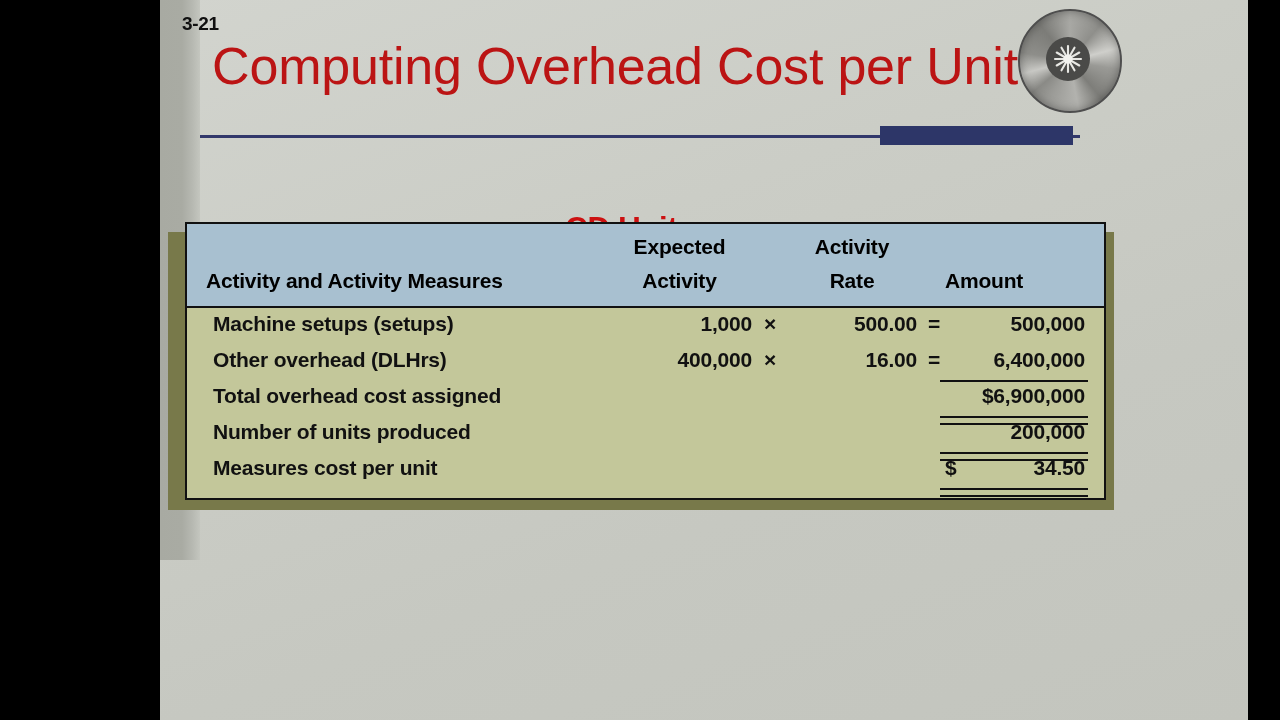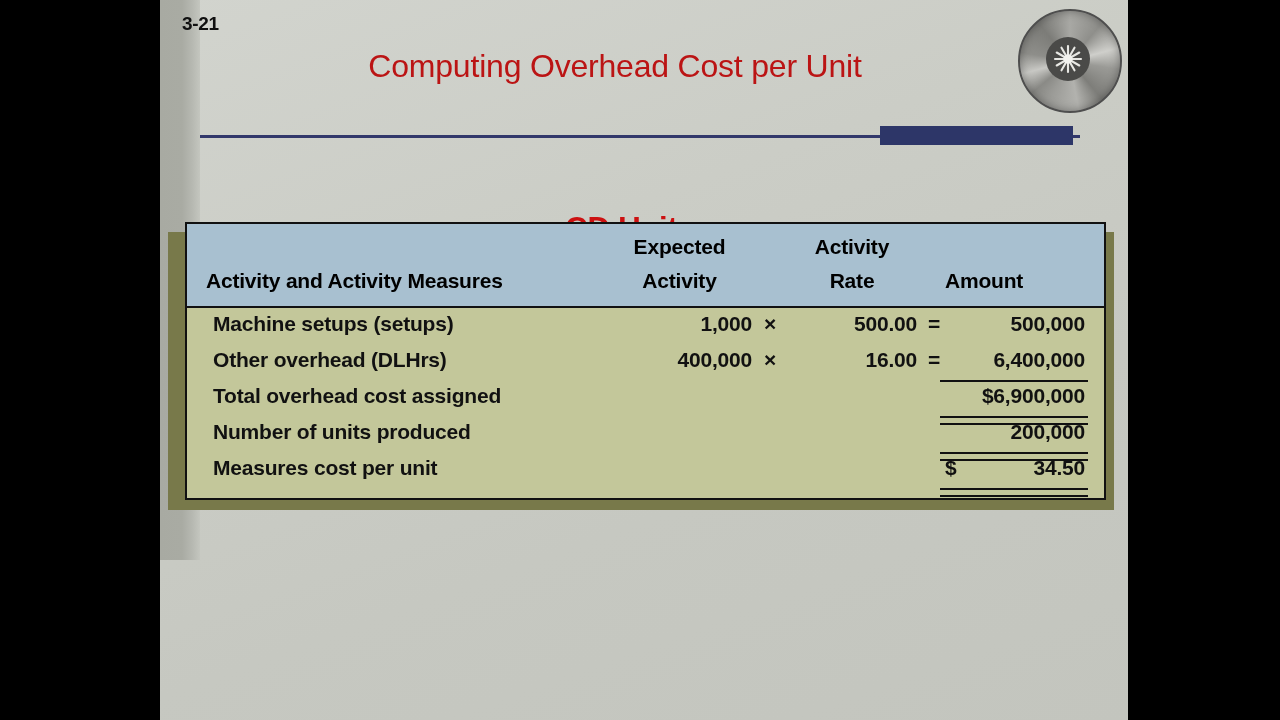--- a/index.html
+++ b/index.html
@@ -18,21 +18,21 @@
     width: 1280px;
     height: 720px;
     background: #000000;
   }
 
   
   #slide {
     position: absolute;
     left: 160px;
     top: 0px;
-    width: 968px;
+    width: 1088px;
     height: 720px;
     background: linear-gradient(160deg, #d2d4ce 0%, #cbcdc6 35%, #c6c8c1 65%, #c3c5be 100%);
     overflow: hidden;
   }
 
   
   .left-strip {
     position: absolute;
     left: 0px;
     top: 0px;
@@ -52,21 +52,21 @@
     letter-spacing: -0.3px;
   }
 
   
   .slide-title {
     position: absolute;
     left: 40px;
     top: 41px;
     width: 830px;
     text-align: center;
-    font-size: 32px;
+    font-size: 52px;
     font-weight: normal;
     color: #bb1414;
     letter-spacing: -0.2px;
     line-height: 50px;
     white-space: nowrap;
   }
 
   
   .title-rule {
     position: absolute;

